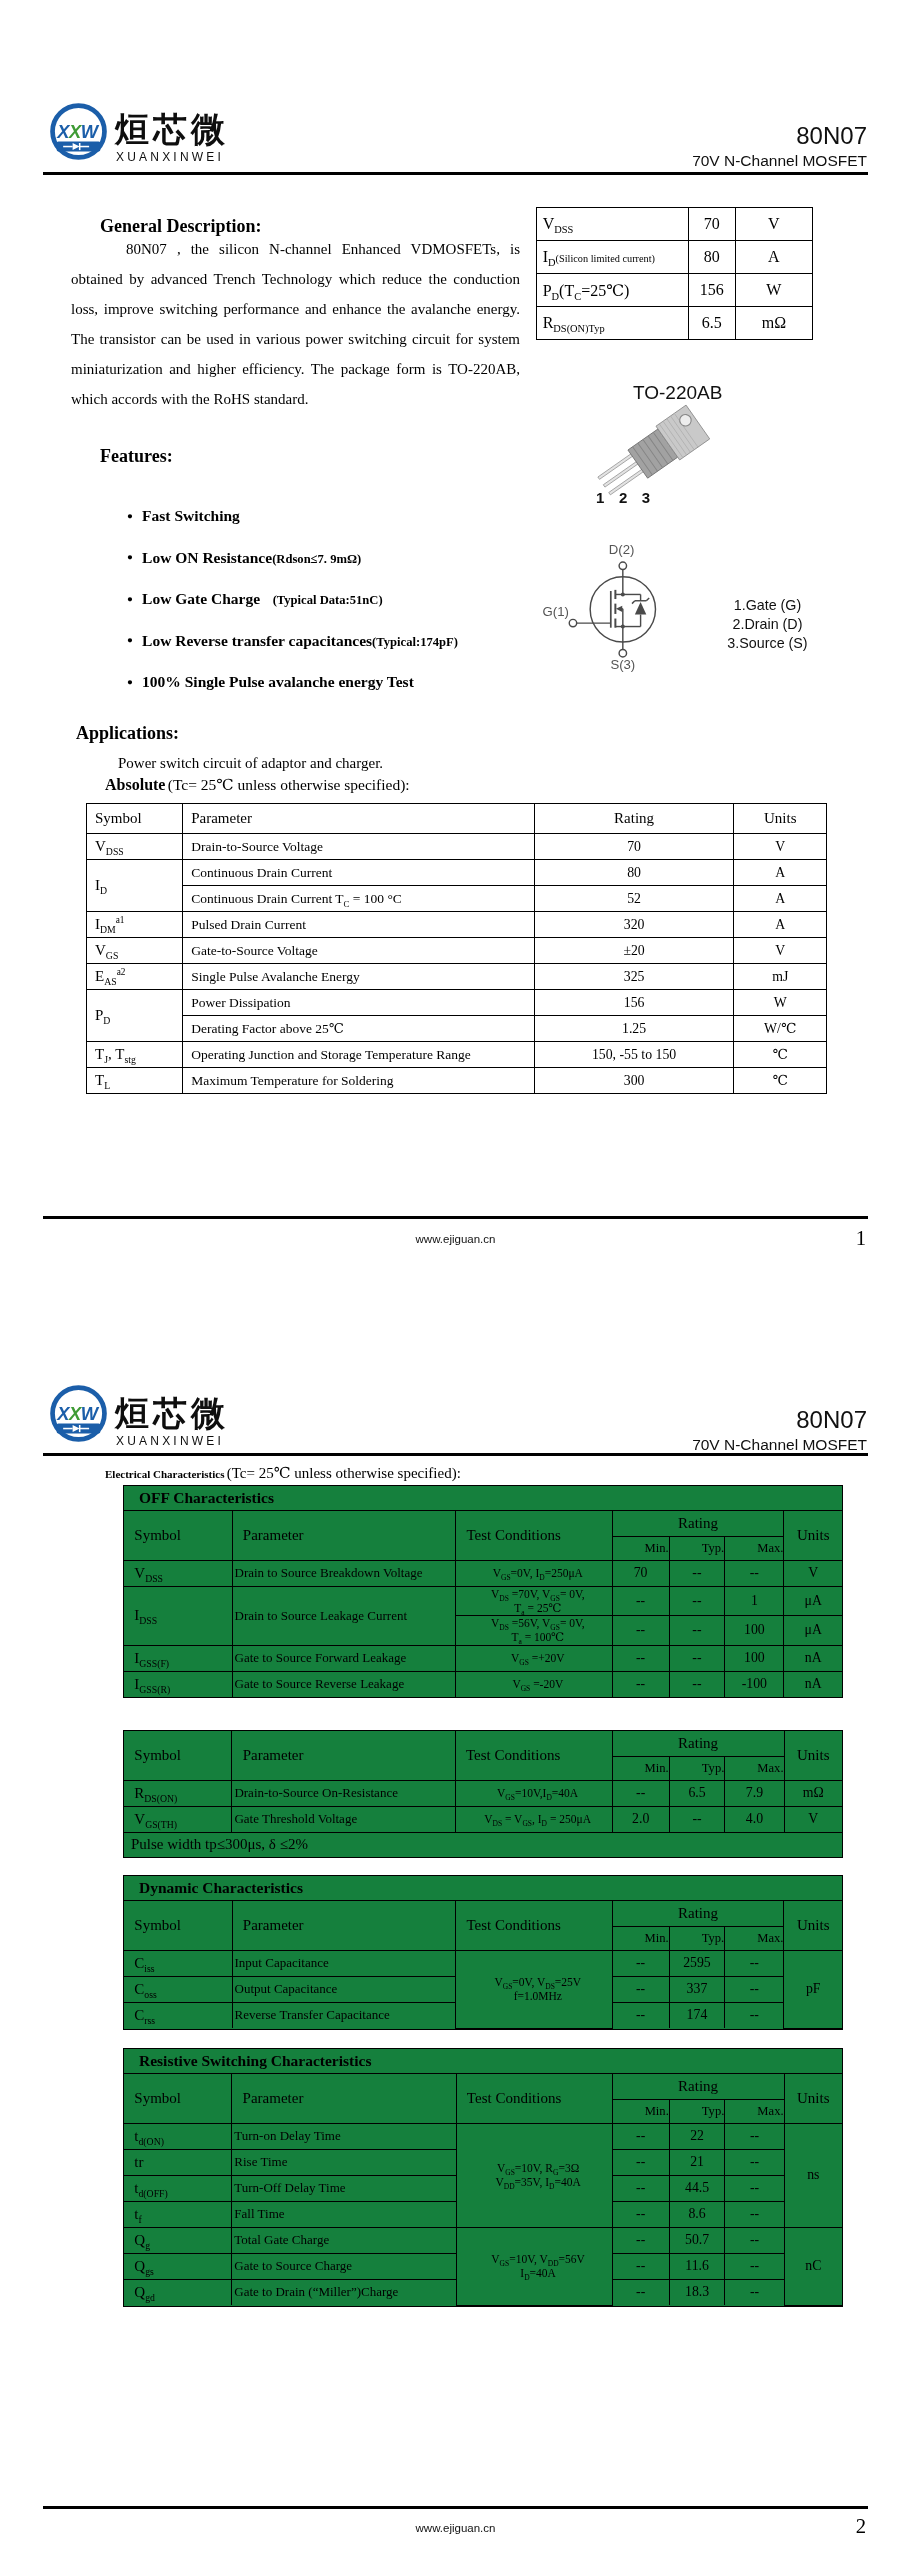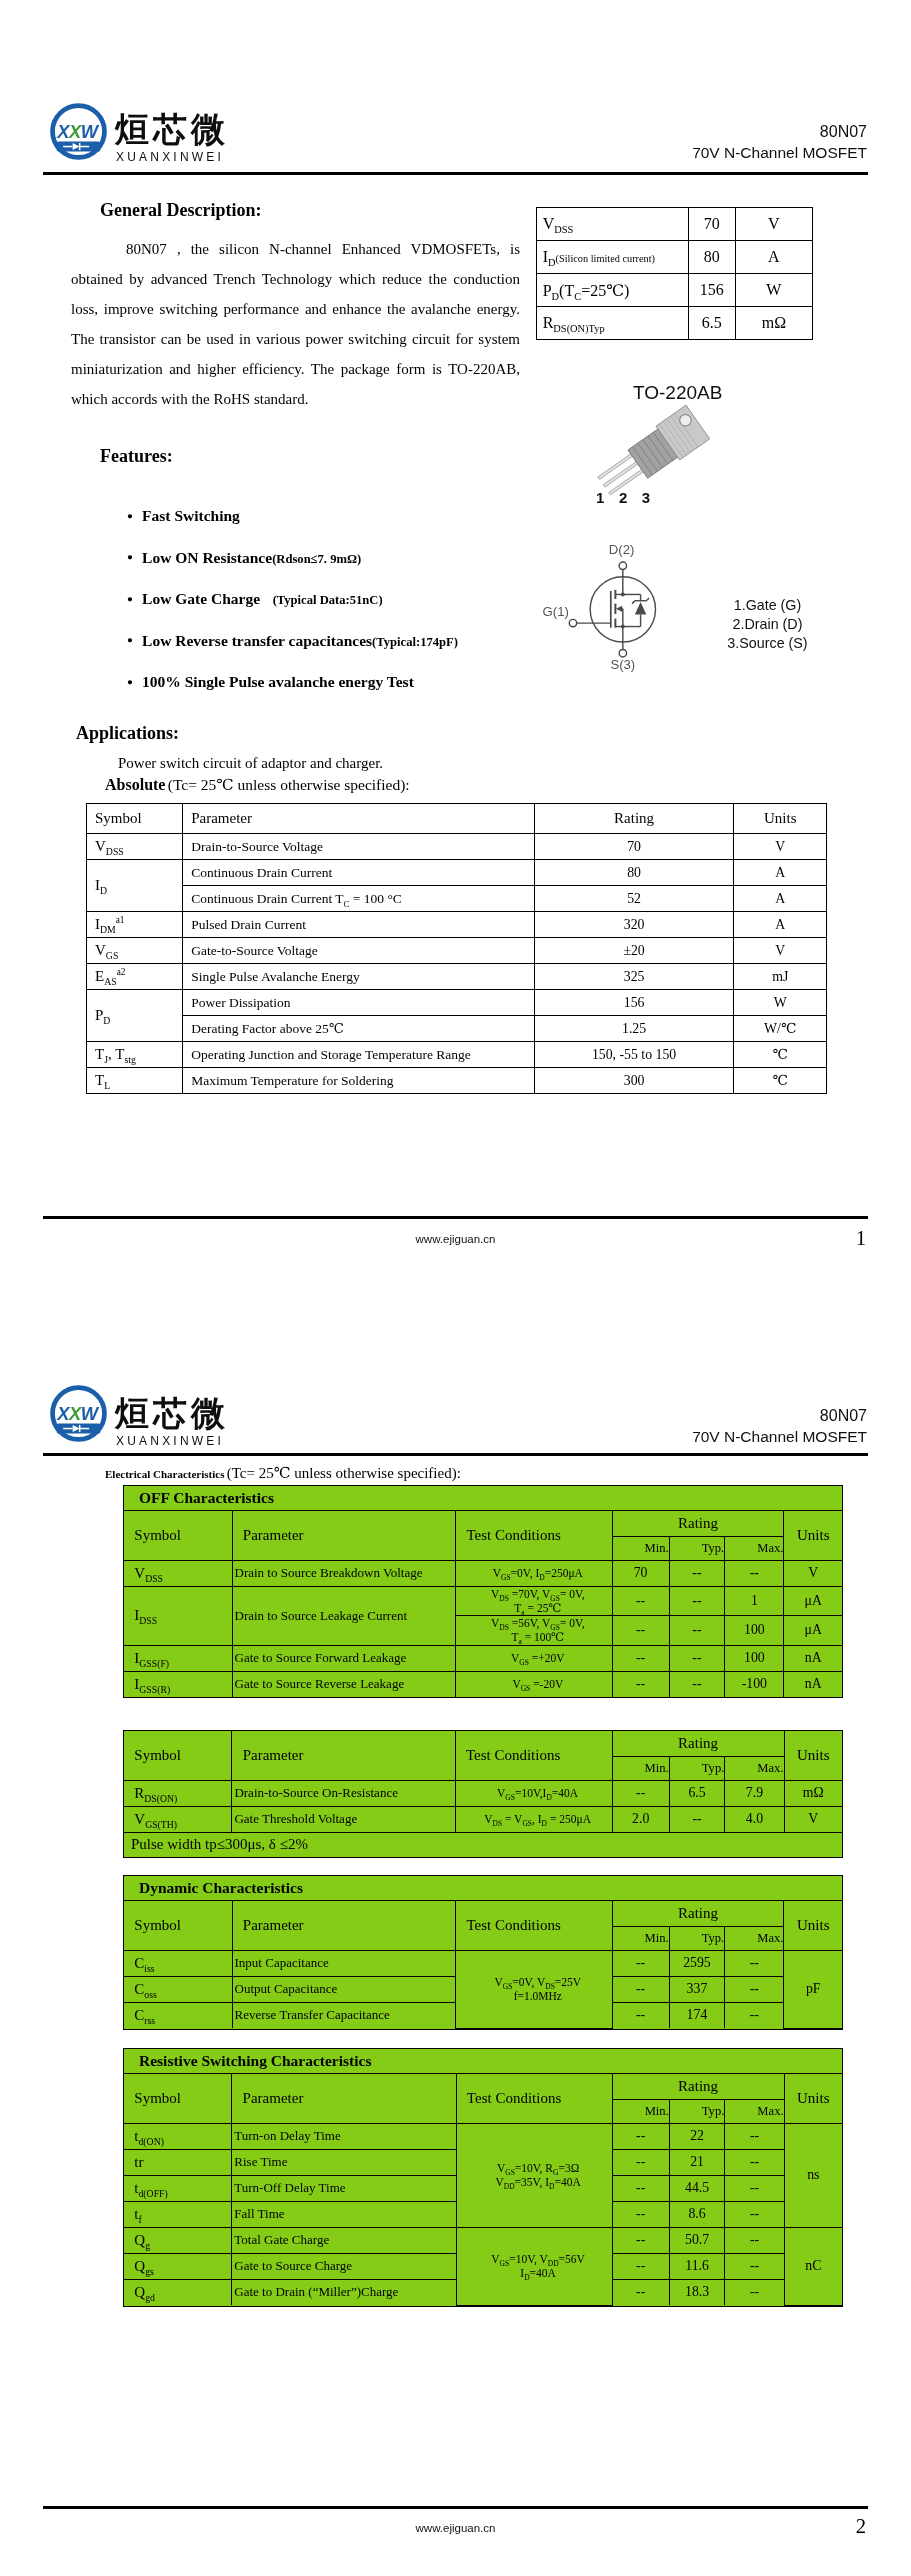--- a/index.html
+++ b/index.html
@@ -12,21 +12,21 @@
   sup { font-size:62%; line-height:0; }
 
   
   .logo-svg { position:absolute; width:59px; height:59px; }
   .logo-cn  { position:absolute; left:115px; font-family:"Liberation Sans","DejaVu Sans",sans-serif;
               font-weight:bold; font-size:34px; line-height:1; letter-spacing:4px; color:#0e0e0e; }
   .logo-en  { position:absolute; left:116px; font-family:"Liberation Sans","DejaVu Sans",sans-serif;
               font-size:12px; letter-spacing:3.2px; color:#0e0e0e; }
   .head-titles { position:absolute; right:44px; text-align:right;
               font-family:"Liberation Sans","DejaVu Sans",sans-serif; color:#101010; }
-  .part-no  { font-size:16px; line-height:1.08; }
+  .part-no  { font-size:24px; line-height:1.08; }
   .part-sub { font-size:15.5px; margin-top:3.4px; }
   .rule { position:absolute; left:43px; width:825px; height:3.4px; background:#000; }
 
   
   .sec-head { position:absolute; font-size:18px; font-weight:bold; }
   .gd-body  { position:absolute; left:71px; top:234px; width:449px; font-size:15px;
               line-height:30px; text-align:justify; text-indent:55px; }
 
   table.qs { position:absolute; left:536px; top:207px; width:277px;
              border-collapse:collapse; border:1.7px solid #000; }
@@ -67,21 +67,21 @@
   
   .footer-url { position:absolute; left:43px; width:825px; text-align:center;
                 font-family:"Liberation Sans","DejaVu Sans",sans-serif; font-size:11.5px; color:#111; }
   .page-num   { position:absolute; right:45px; font-size:20.7px; }
 
   
   .ec-head { position:absolute; left:105px; top:1464px; }
   .ec-head .hb { font-size:11px; font-weight:bold; }
   .ec-head .hr { font-size:15px; }
   .ec-wrap { position:absolute; left:123px; top:1485px; width:720px; }
-  .ec-box  { border:1.7px solid #000; background:#84cc16; }
+  .ec-box  { border:1.7px solid #000; background:#15803d; }
   .ec-box:nth-of-type(2) { margin-top:32px; }
   .ec-box:nth-of-type(3) { margin-top:17px; }
   .ec-box:nth-of-type(4) { margin-top:18.4px; }
   .ec-title { height:25px; line-height:24px; padding-left:15px; font-size:15.5px; font-weight:bold;
               border-bottom:1.1px solid #000; }
   table.ec-table { width:100%; border-collapse:collapse; }
   table.ec-table td { border:1.1px solid #000; text-align:center; height:26px; font-size:13.8px; }
   table.ec-table tr td:first-child { border-left:none; }
   table.ec-table tr td:last-child  { border-right:none; }
   table.ec-table tr:first-child td { border-top:none; }
@@ -111,21 +111,21 @@
     <text x="54" y="61" font-size="31" font-style="italic" font-weight="bold" font-family="Liberation Sans, DejaVu Sans, sans-serif" fill="#1b5ea9">W</text>
   </svg>
   <div class="logo-cn" style="top:112px;">烜芯微</div>
   <div class="logo-en" style="top:150px;">XUANXINWEI</div>
   <div class="head-titles" style="top:123px;">
     <div class="part-no">80N07</div>
     <div class="part-sub">70V N-Channel MOSFET</div>
   </div>
   <div class="rule" style="top:172px;"></div>
 
-  <div class="sec-head" style="left:100px; top:200px;">General Description:</div>
+  <div class="sec-head" style="left:100px; top:216px;">General Description:</div>
   <div class="gd-body">80N07 , the silicon N-channel Enhanced VDMOSFETs, is obtained by advanced Trench Technology which reduce the conduction loss, improve switching performance and enhance the avalanche energy. The transistor can be used in various power switching circuit for system miniaturization and higher efficiency. The package form is TO-220AB, which accords with the RoHS standard.</div>
 
   <table class="qs">
     <colgroup>
         <col style="width:55%">
         <col style="width:17%">
         <col style="width:28%">
       </colgroup>
     <tbody>
         <tr>

